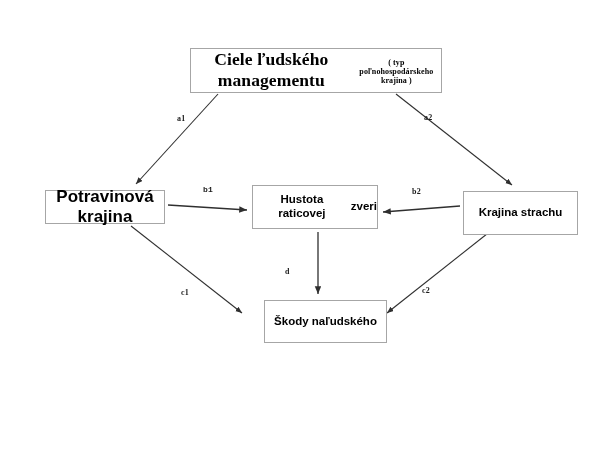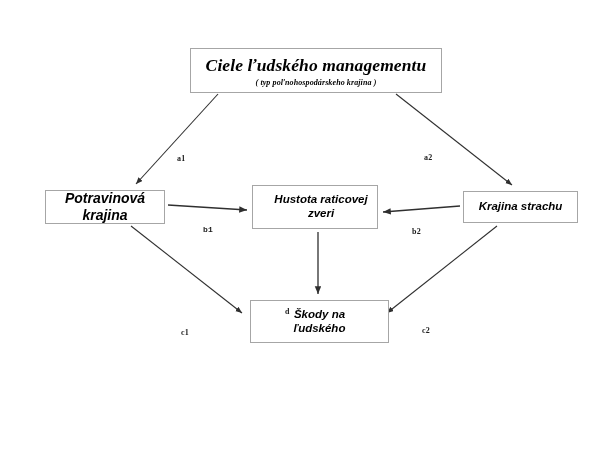--- a/index.html
+++ b/index.html
@@ -21,26 +21,25 @@
     top: 0;
     width: 600px;
     height: 450px;
   }
   .node {
     position: absolute;
     box-sizing: border-box;
     border: 1px solid #a6a6a6;
     background: #ffffff;
     display: flex;
-    flex-direction: column;
+    flex-direction: row;
     align-items: center;
     justify-content: center;
     text-align: center;
     color: #000000;
-    font-style: italic;
   }
   .node-title {
     font-weight: bold;
     line-height: 1.18;
   }
   
   #node-goal {
     left: 190px;
     top: 48px;
     width: 252px;
@@ -59,55 +58,54 @@
     font-weight: bold;
     letter-spacing: 0.1px;
   }
   
   #node-food {
     left: 45px;
     top: 190px;
     width: 120px;
     height: 34px;
   }
-  #node-food .node-title { font-size: 14px; }
+  #node-food .node-title { font-size: 17px; }
 
   #node-density {
     left: 252px;
     top: 185px;
     width: 126px;
     height: 44px;
   }
   #node-density .node-title { font-size: 11.5px; margin-left: 12px; }
 
   #node-fear {
     left: 463px;
     top: 191px;
     width: 115px;
-    height: 32px;
+    height: 44px;
   }
   #node-fear .node-title { font-size: 11.5px; }
 
   #node-damage {
-    left: 250px;
+    left: 264px;
     top: 300px;
-    width: 139px;
+    width: 123px;
     height: 43px;
   }
   #node-damage .node-title { font-size: 11.5px; }
 
   .edge-label {
     position: absolute;
     font-family: "Liberation Serif", "DejaVu Serif", serif;
     font-size: 8px;
     font-weight: bold;
     color: #1a1a1a;
     white-space: nowrap;
     letter-spacing: 0.2px;
-    margin-top: 40px;
   }
 </style>
 </head>
 <body>
 
 <div id="canvas">
 
   <svg id="edges" viewBox="0 0 600 450" xmlns="http://www.w3.org/2000/svg">
     <defs>
       <marker id="arrowhead" markerWidth="7" markerHeight="7" refX="6" refY="2.5" orient="auto" markerUnits="strokeWidth">

